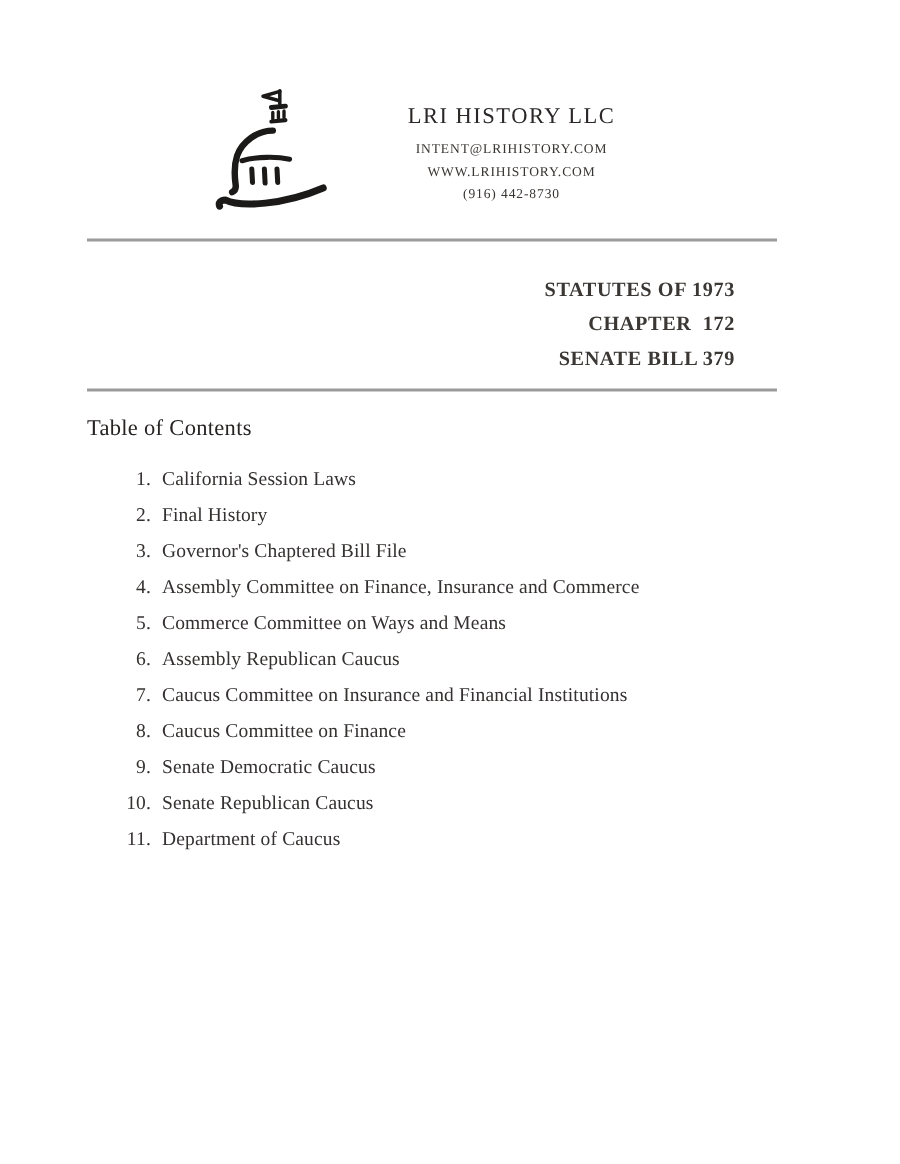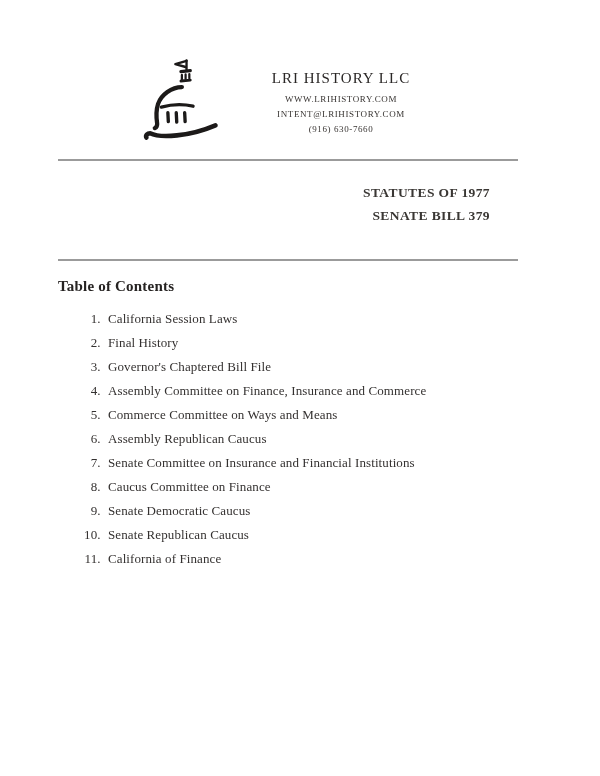--- a/index.html
+++ b/index.html
@@ -81,21 +81,21 @@
   }
 
   
   .toc {
     margin: 0 0 0 58px;
     width: 470px;
   }
   .toc-title {
     margin: 17px 0 0 0;
     font-size: 15px;
-    font-weight: bold;
+    font-weight: normal;
     color: #262322;
     letter-spacing: 0.2px;
   }
   .toc-list {
     margin: 17px 0 0 0;
     padding: 0 0 0 46px;
     list-style-type: decimal;
     list-style-position: outside;
   }
   .toc-item {
@@ -129,45 +129,46 @@
 
         <path d="M32 58.5 L32.5 68" stroke-width="3.6"></path>
         <path d="M41 58.5 L41.5 68.5" stroke-width="3.6"></path>
         <path d="M50 58.5 L50.5 68" stroke-width="3.6"></path>
 
         <path d="M9 85 C 8 82.5, 10 80.5, 13 80.5 C 24 86, 55 84, 83 72" stroke-width="5"></path>
       </svg>
     </div>
     <div class="company-block">
       <div class="company-name">LRI HISTORY LLC</div>
+      <div class="company-line">INTENT@LRIHISTORY.COM</div>
       <div class="company-line">WWW.LRIHISTORY.COM</div>
-      <div class="company-line">INTENT@LRIHISTORY.COM</div>
-      <div class="company-line">(916) 630-7660</div>
+      <div class="company-line">(916) 442-8730</div>
     </div>
   </header>
 
   <div class="rule rule-top"></div>
 
   <section class="reference">
-    <div class="reference-line">STATUTES OF 1977</div>
+    <div class="reference-line">STATUTES OF 1973</div>
+    <div class="reference-line">CHAPTER  172</div>
     <div class="reference-line">SENATE BILL 379</div>
   </section>
 
   <div class="rule rule-bottom"></div>
 
   <section class="toc">
     <h2 class="toc-title">Table of Contents</h2>
     <ol class="toc-list">
       <li class="toc-item">California Session Laws</li>
       <li class="toc-item">Final History</li>
       <li class="toc-item">Governor's Chaptered Bill File</li>
       <li class="toc-item">Assembly Committee on Finance, Insurance and Commerce</li>
       <li class="toc-item">Commerce Committee on Ways and Means</li>
       <li class="toc-item">Assembly Republican Caucus</li>
-      <li class="toc-item">Senate Committee on Insurance and Financial Institutions</li>
+      <li class="toc-item">Caucus Committee on Insurance and Financial Institutions</li>
       <li class="toc-item">Caucus Committee on Finance</li>
       <li class="toc-item">Senate Democratic Caucus</li>
       <li class="toc-item">Senate Republican Caucus</li>
-      <li class="toc-item">California of Finance</li>
+      <li class="toc-item">Department of Caucus</li>
     </ol>
   </section>
 
 </div>
 
 </body></html>

